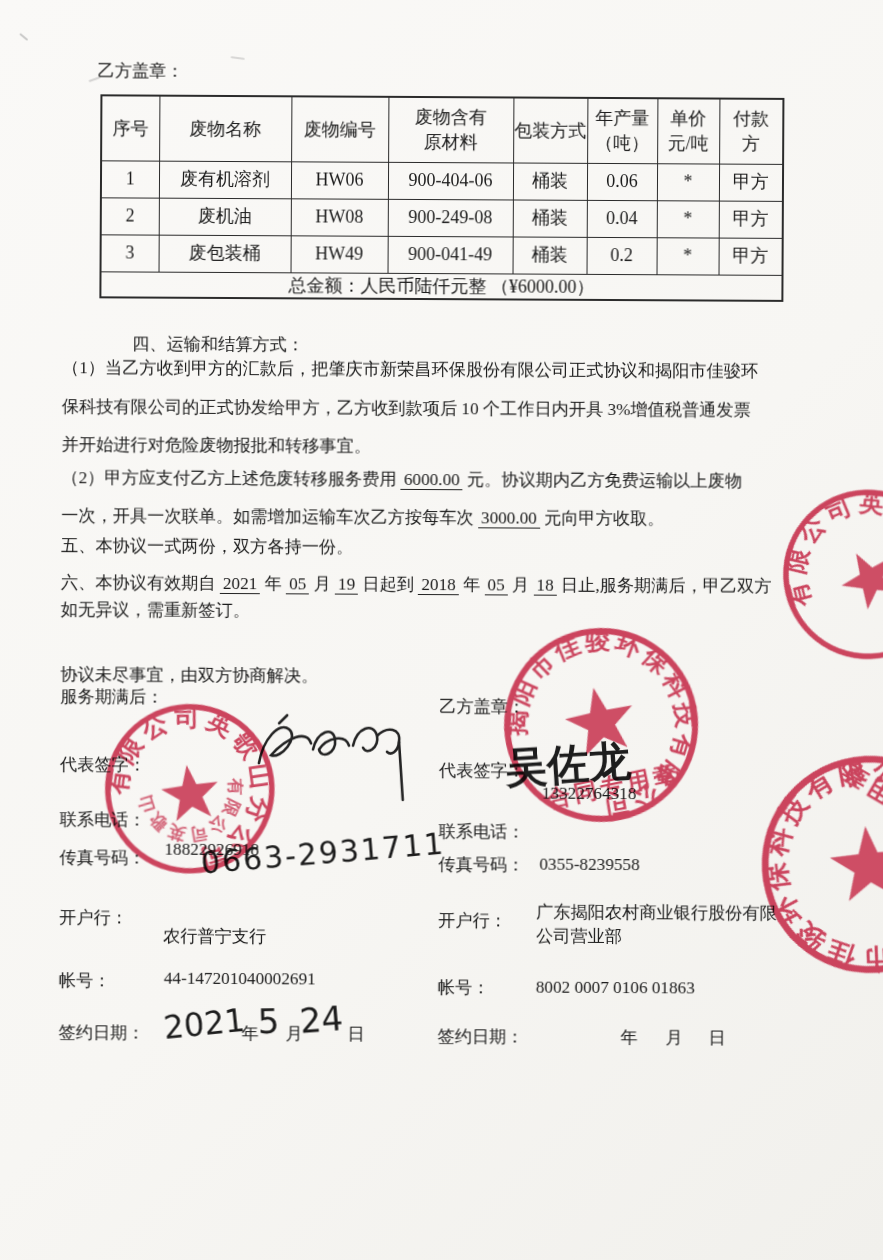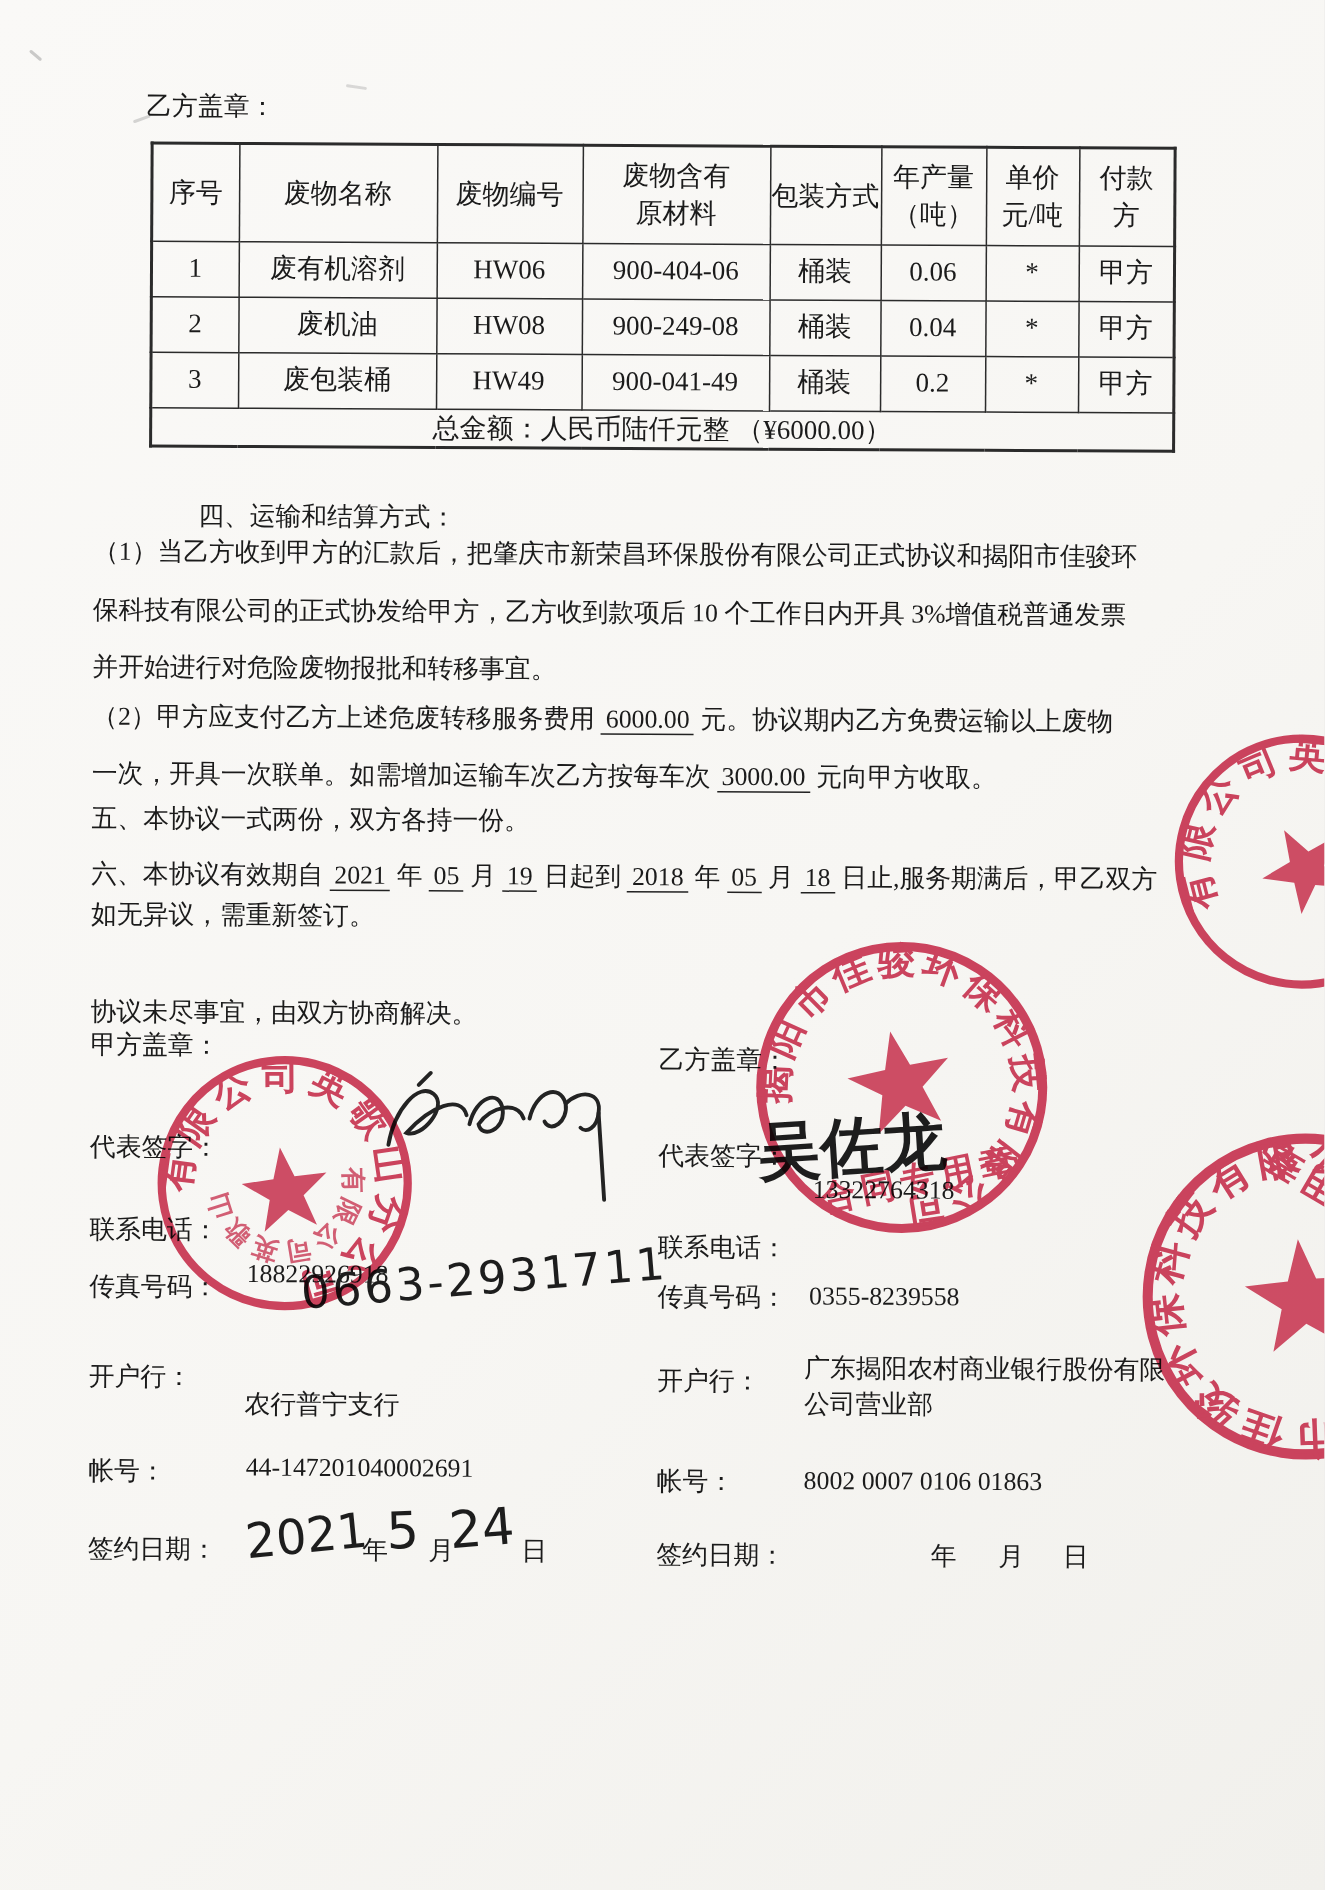--- a/index.html
+++ b/index.html
@@ -110,21 +110,21 @@
       <span>（2）甲方应支付乙方上述危废转移服务费用 </span><span class="u">6000.00</span><span> 元。协议期内乙方免费运输以上废物</span><br>
       <span>一次，开具一次联单。如需增加运输车次乙方按每车次 </span><span class="u">3000.00</span><span> 元向甲方收取。</span>
     </div>
     <div class="abs t" style="left:63px;top:529px;width:790px;">五、本协议一式两份，双方各持一份。</div>
     <div class="abs t" style="left:63px;top:572px;width:800px;line-height:26.5px;">
       <span>六、本协议有效期自 </span><span class="u">2021</span><span> 年 </span><span class="u">05</span><span> 月 </span><span class="u">19</span><span> 日起到 </span><span class="u">2018</span><span> 年 </span><span class="u">05</span><span> 月 </span><span class="u">18</span><span> 日止,服务期满后，甲乙双方</span><br>
       <span>如无异议，需重新签订。</span>
     </div>
     <div class="abs t" style="left:63px;top:658px;width:790px;">协议未尽事宜，由双方协商解决。</div>
 
-    <span class="lbl" style="left:63px;top:686px;">甲方盖章：</span>
+    <span class="lbl" style="left:63px;top:686px;">服务期满后：</span>
     <span class="lbl" style="left:63px;top:754px;">代表签字：</span>
     <span class="lbl" style="left:63px;top:809px;">联系电话：</span>
     <span class="val" style="left:168px;top:841px;">18822926918</span>
     <span class="lbl" style="left:63px;top:847px;">传真号码：</span>
     <span class="lbl" style="left:63px;top:907px;">开户行：</span>
     <span class="val" style="left:167px;top:907px;margin-top:18px;">农行普宁支行</span>
     <span class="lbl" style="left:63px;top:970px;">帐号：</span>
     <span class="val" style="left:168px;top:970px;">44-147201040002691</span>
     <span class="lbl" style="left:63px;top:1022px;">签约日期：</span>
     <span class="lbl" style="left:246px;top:1022px;">年</span>

